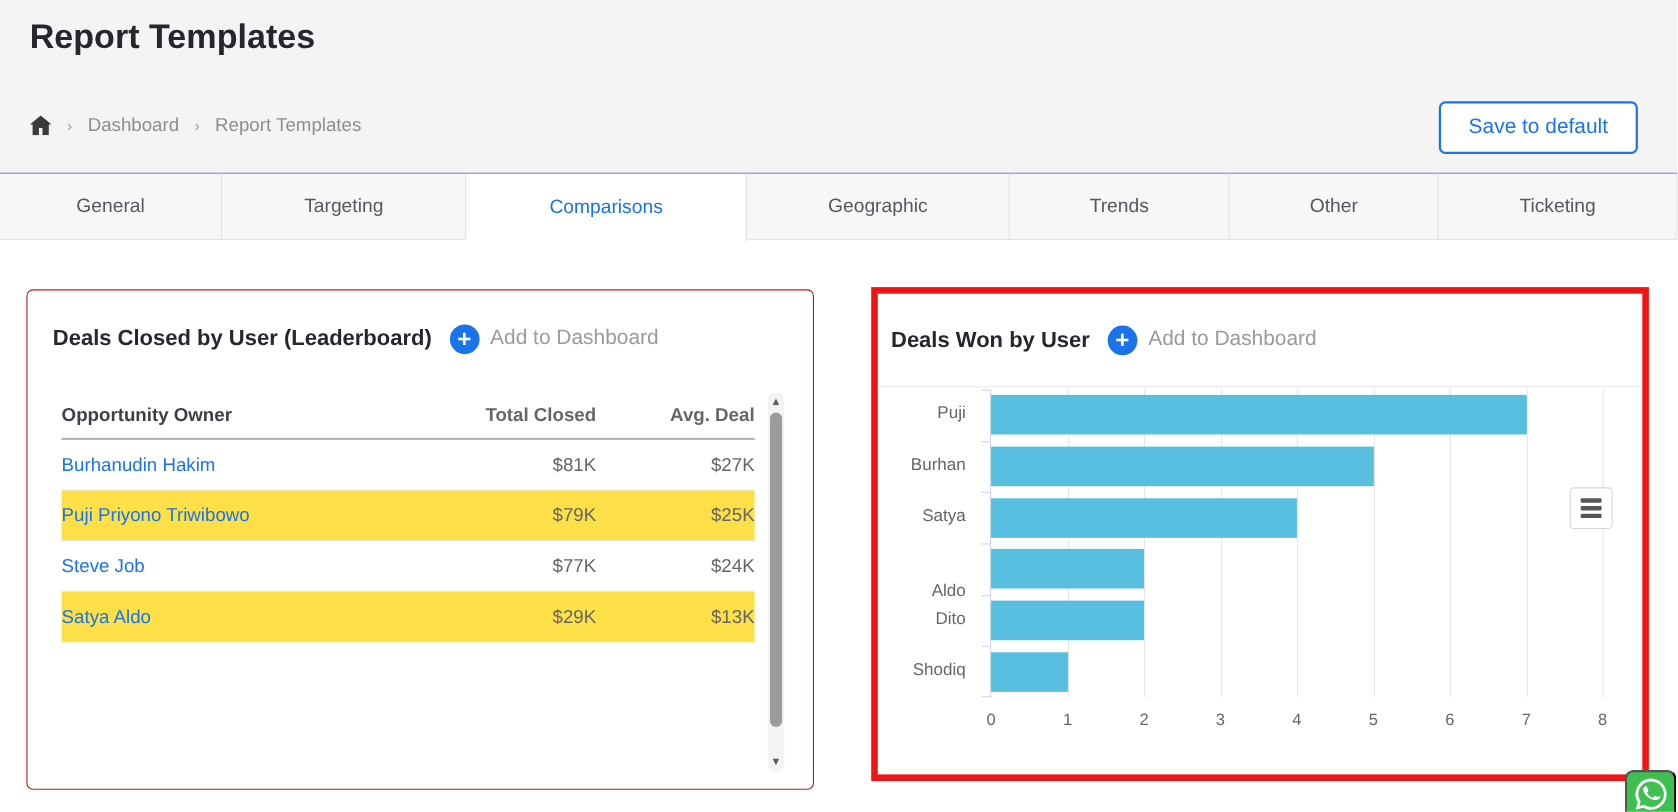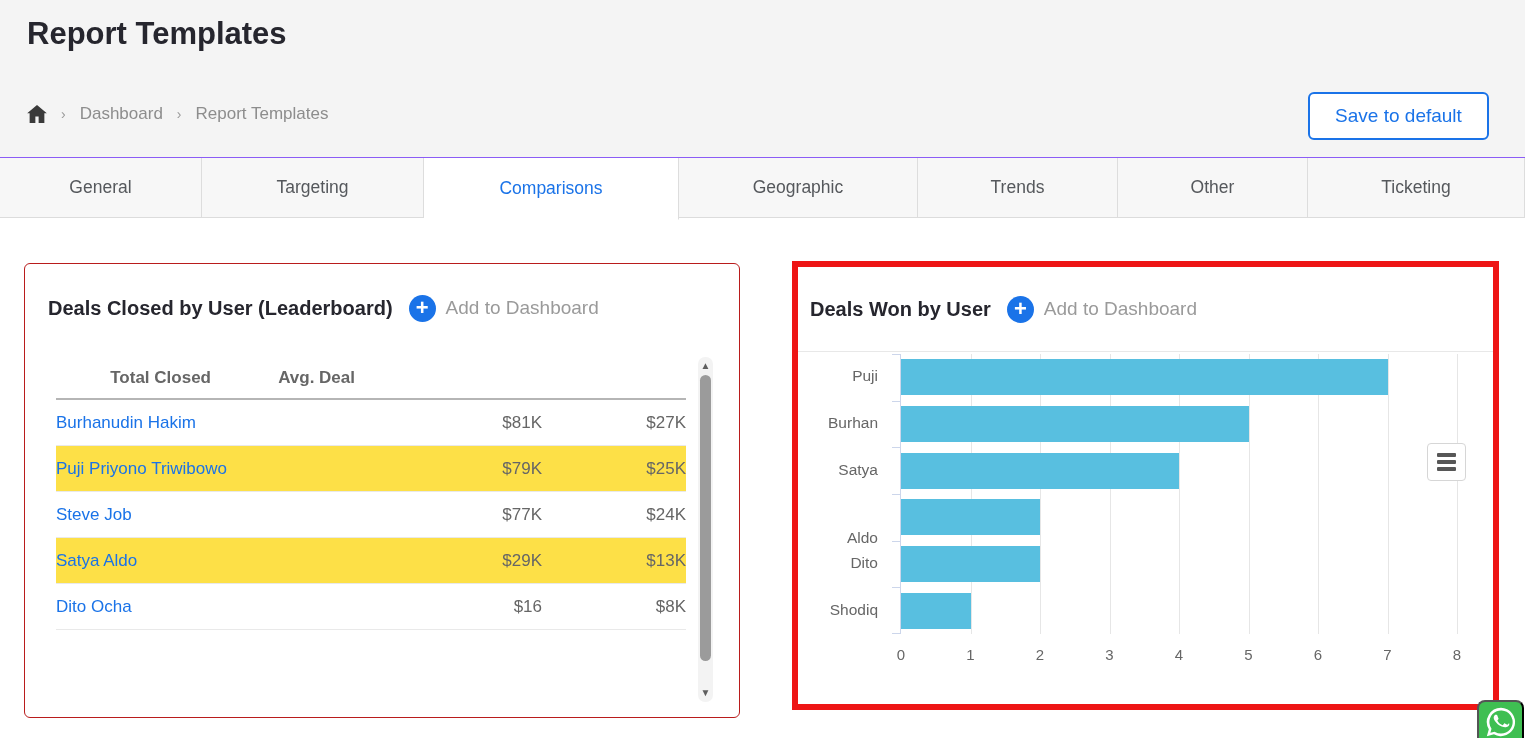--- a/index.html
+++ b/index.html
@@ -113,20 +113,21 @@
     <div class="card-head">
       <span class="card-title">Deals Closed by User (Leaderboard)</span>
       <button class="add-dash">
         <span class="plus-circle">+</span>
         <span class="add-label">Add to Dashboard</span>
       </button>
     </div>
 
     <div class="tbl">
       <div class="tbl-head">
+        <span class="c-owner">Opportunity Owner</span>
         <span class="c-total">Total Closed</span>
         <span class="c-avg">Avg. Deal</span>
       </div>
       <div id="tbl-body">
           <div class="trow">
             <span class="c-owner"><span class="owner-link">Burhanudin Hakim</span></span>
             <span class="c-total">$81K</span>
             <span class="c-avg">$27K</span>
           </div>
           <div class="trow striped">
@@ -136,25 +137,20 @@
           </div>
           <div class="trow">
             <span class="c-owner"><span class="owner-link">Steve Job</span></span>
             <span class="c-total">$77K</span>
             <span class="c-avg">$24K</span>
           </div>
           <div class="trow striped">
             <span class="c-owner"><span class="owner-link">Satya Aldo</span></span>
             <span class="c-total">$29K</span>
             <span class="c-avg">$13K</span>
-          </div>
-          <div class="trow">
-            <span class="c-owner"><span class="owner-link">Dito Ocha</span></span>
-            <span class="c-total">$16</span>
-            <span class="c-avg">$8K</span>
           </div>
         </div>
     </div>
 
     <div class="vscroll">
       <span class="scroll-arrow scroll-up">▲</span>
       <span class="scroll-thumb"></span>
       <span class="scroll-arrow scroll-down">▼</span>
     </div>
   </div>

